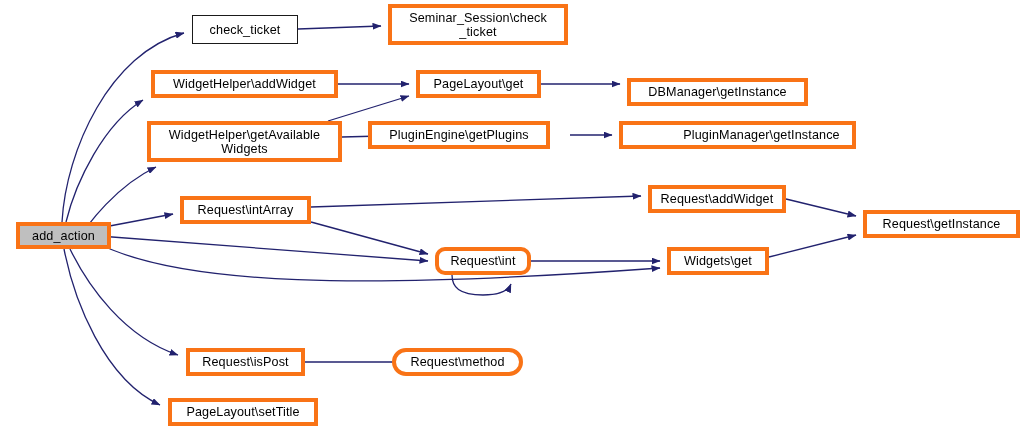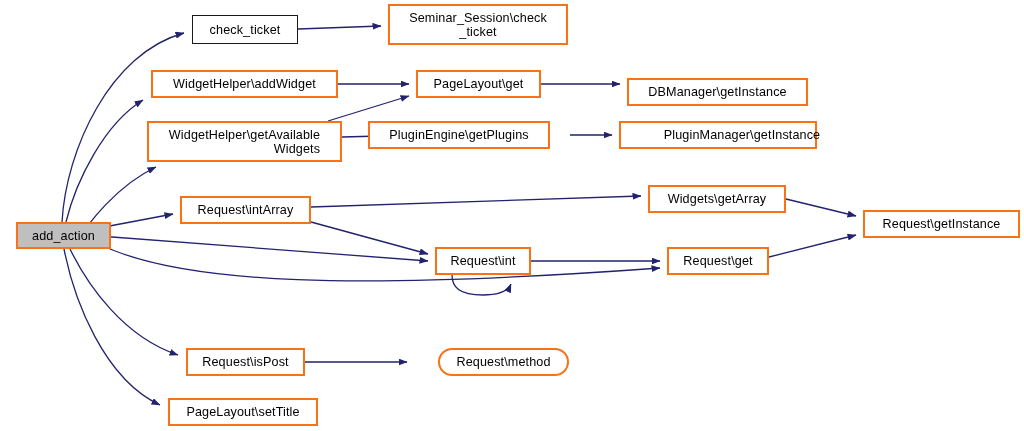--- a/index.html
+++ b/index.html
@@ -36,21 +36,21 @@
     line-height: 14px;
     letter-spacing: 0.01em;
     white-space: pre-line;
     z-index: 5;
   }
   .node.current {
     background: #bfbfbf;
     border: 1px solid #404040;
   }
   .node.thick {
-    border: 2px solid #f97316;
+    border: 4px solid #f97316;
   }
 </style>
 </head>
 <body>
 
 <div id="graph">
 
   <svg id="edges" xmlns="http://www.w3.org/2000/svg" viewBox="0 0 1024 431">
     <defs>
       <marker id="arrowhead" markerWidth="9" markerHeight="7" refX="8.5" refY="3.5" orient="auto" markerUnits="userSpaceOnUse">
@@ -81,29 +81,29 @@
         <path d="M64,249 C74,300 104,379 160,405" stroke="#22226e" marker-end="url(#arrowhead)"></path>
       </g>
   </svg>
 
   <div id="node-layer">
       <div class="node current thick" style="left: 16px; top: 222px; width: 95px; height: 27px;">add_action</div>
       <div class="node" style="left: 192px; top: 15px; width: 106px; height: 29px;">check_ticket</div>
       <div class="node thick" style="left: 388px; top: 4px; width: 180px; height: 41px;">Seminar_Session\check
 _ticket</div>
       <div class="node thick" style="left: 151px; top: 70px; width: 187px; height: 28px;">WidgetHelper\addWidget</div>
-      <div class="node thick" style="left: 147px; top: 121px; width: 195px; height: 41px; text-align: right;">WidgetHelper\getAvailable
+      <div class="node thick" style="left: 147px; top: 121px; width: 195px; height: 41px;">WidgetHelper\getAvailable
 Widgets</div>
       <div class="node thick" style="left: 416px; top: 70px; width: 125px; height: 28px;">PageLayout\get</div>
       <div class="node thick" style="left: 627px; top: 78px; width: 181px; height: 28px;">DBManager\getInstance</div>
       <div class="node thick" style="left: 368px; top: 121px; width: 182px; height: 28px;">PluginEngine\getPlugins</div>
-      <div class="node thick" style="left: 619px; top: 121px; width: 198px; height: 28px; padding-left: 48px;">PluginManager\getInstance</div>
+      <div class="node thick" style="left: 619px; top: 121px; width: 237px; height: 28px; padding-left: 48px;">PluginManager\getInstance</div>
       <div class="node thick" style="left: 180px; top: 196px; width: 131px; height: 28px;">Request\intArray</div>
-      <div class="node thick" style="left: 648px; top: 185px; width: 138px; height: 28px;">Widgets\getArray</div>
+      <div class="node thick" style="left: 648px; top: 185px; width: 138px; height: 28px;">Request\addWidget</div>
       <div class="node thick" style="left: 863px; top: 210px; width: 157px; height: 28px;">Request\getInstance</div>
-      <div class="node thick" style="left: 435px; top: 247px; width: 96px; height: 28px;">Request\int</div>
-      <div class="node thick" style="left: 667px; top: 247px; width: 102px; height: 28px;">Request\get</div>
+      <div class="node thick" style="left: 435px; top: 247px; width: 96px; height: 28px; border-radius: 10px;">Request\int</div>
+      <div class="node thick" style="left: 667px; top: 247px; width: 102px; height: 28px;">Widgets\get</div>
       <div class="node thick" style="left: 186px; top: 348px; width: 119px; height: 28px;">Request\isPost</div>
-      <div class="node thick" style="left: 438px; top: 348px; width: 131px; height: 28px; border-radius: 14px;">Request\method</div>
+      <div class="node thick" style="left: 392px; top: 348px; width: 131px; height: 28px; border-radius: 14px;">Request\method</div>
       <div class="node thick" style="left: 168px; top: 398px; width: 150px; height: 28px;">PageLayout\setTitle</div>
     </div>
 
 </div>
 
 </body></html>

